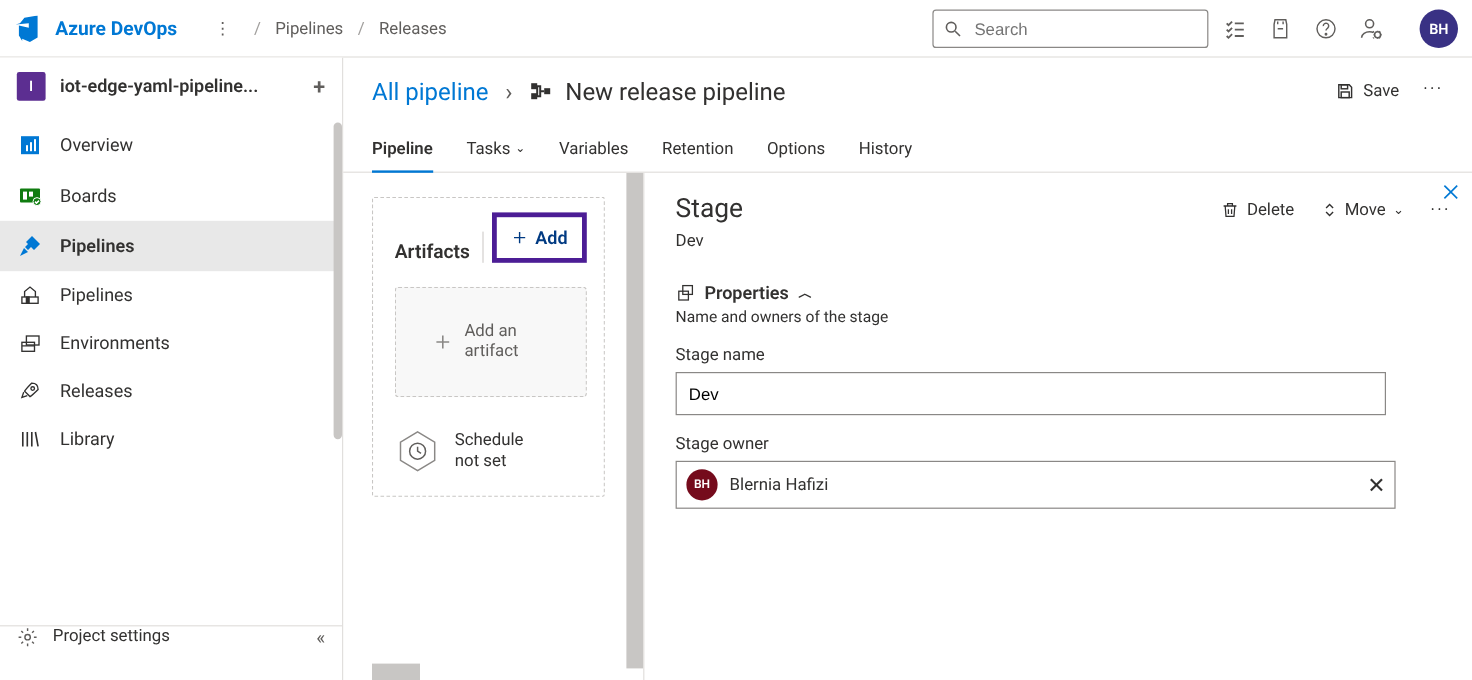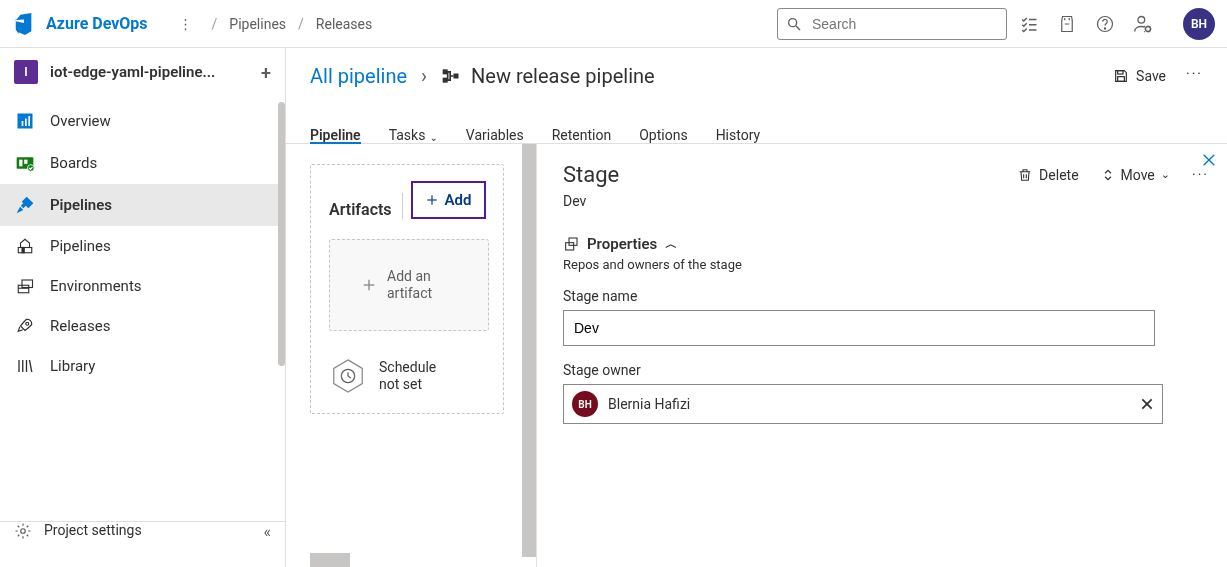--- a/index.html
+++ b/index.html
@@ -86,21 +86,21 @@
   }
   .crumb-row .allp { color:#0078d4; cursor:pointer; }
   .crumb-row .chev { margin:0 14px; color:#605e5c; }
   .crumb-row .pipe-ic { margin-right:10px; color:#323130; }
   .crumb-row .title { font-weight:400; color:#323130; }
   .crumb-actions { margin-left:auto; display:flex; align-items:center; gap:20px; font-size:14px; color:#323130;}
   .crumb-actions .save { display:flex; align-items:center; gap:7px; cursor:pointer;}
   .crumb-actions .more { cursor:pointer; letter-spacing:2px; padding-bottom:4px; }
   
   .tabs { display:flex; height:40px; border-bottom:1px solid #e1dfdd; padding:0 24px; gap:28px; }
-  .tab { display:flex; align-items:flex-end; cursor:pointer; position:relative; color:#323130; font-size:14px;}
+  .tab { display:flex; align-items:center; cursor:pointer; position:relative; color:#323130; font-size:14px;}
   .tab.selected { font-weight:600; }
   .tab.selected::after {
     content:''; position:absolute; left:0; right:0; bottom:-1px; height:2px; background:#0078d4;
   }
   .tab .dd { margin-left:4px; font-size:10px;}
   
   .canvas-row { flex:1; display:flex; overflow:hidden; }
   .canvas {
     width:250px; padding:20px 6px 0 24px; position:relative;
   }
@@ -111,21 +111,21 @@
   }
   .canvas-scroll-h .thumb { height:14px; width:40px; background:#c8c6c4; }
   .artifact-box {
     width:194px; border:1px dashed #c8c6c4; border-radius:2px;
     padding:14px 14px 18px 18px; background:#fff;
   }
   .artifact-head { display:flex; align-items:flex-end; margin-bottom:20px; height:40px; }
   .artifact-head .lbl { font-weight:600; font-size:16px; }
   .artifact-head .vline { width:1px; height:26px; background:#d2d0ce; margin:0 8px 0 10px;}
   .add-btn {
-    border:2px solid #4c1d95; color:#003a82; font-weight:600; font-size:15px;
+    border:4px solid #4c1d95; color:#003a82; font-weight:600; font-size:15px;
     padding:8px 12px; display:flex; align-items:center; gap:6px; cursor:pointer;
   }
   .add-art {
     border:1px dashed #c8c6c4; border-radius:3px; background:#f8f8f8;
     height:92px; display:flex; align-items:center; justify-content:center; gap:10px;
     color:#605e5c; cursor:pointer;
   }
   .add-art .txt { width:70px; line-height:1.25; }
   .sched { margin-top:26px; display:flex; align-items:center; gap:12px; color:#323130; }
   .hex {
@@ -460,21 +460,21 @@
         <div class="sec-head">
           <span>
             <svg width="16" height="16" viewBox="0 0 24 24" stroke="#323130" stroke-width="1.6" fill="none">
                 <rect x="4" y="10" width="12" height="11"></rect>
                 <rect x="9" y="3" width="12" height="11"></rect>
               </svg>
           </span>
           <span>Properties</span>
           <span class="chev">︿</span>
         </div>
-        <div class="sec-desc">Repos and owners of the stage</div>
+        <div class="sec-desc">Name and owners of the stage</div>
 
         <div class="field-lbl">Stage name</div>
         <input class="txt-input" value="Dev" style="">
 
         <div class="field-lbl">Stage owner</div>
         <div class="owner-box">
           <div class="av">BH</div>
           <div class="name">Blernia Hafizi</div>
           <div class="rm">
             <svg width="14" height="14" viewBox="0 0 24 24" stroke="#323130" stroke-width="3">

